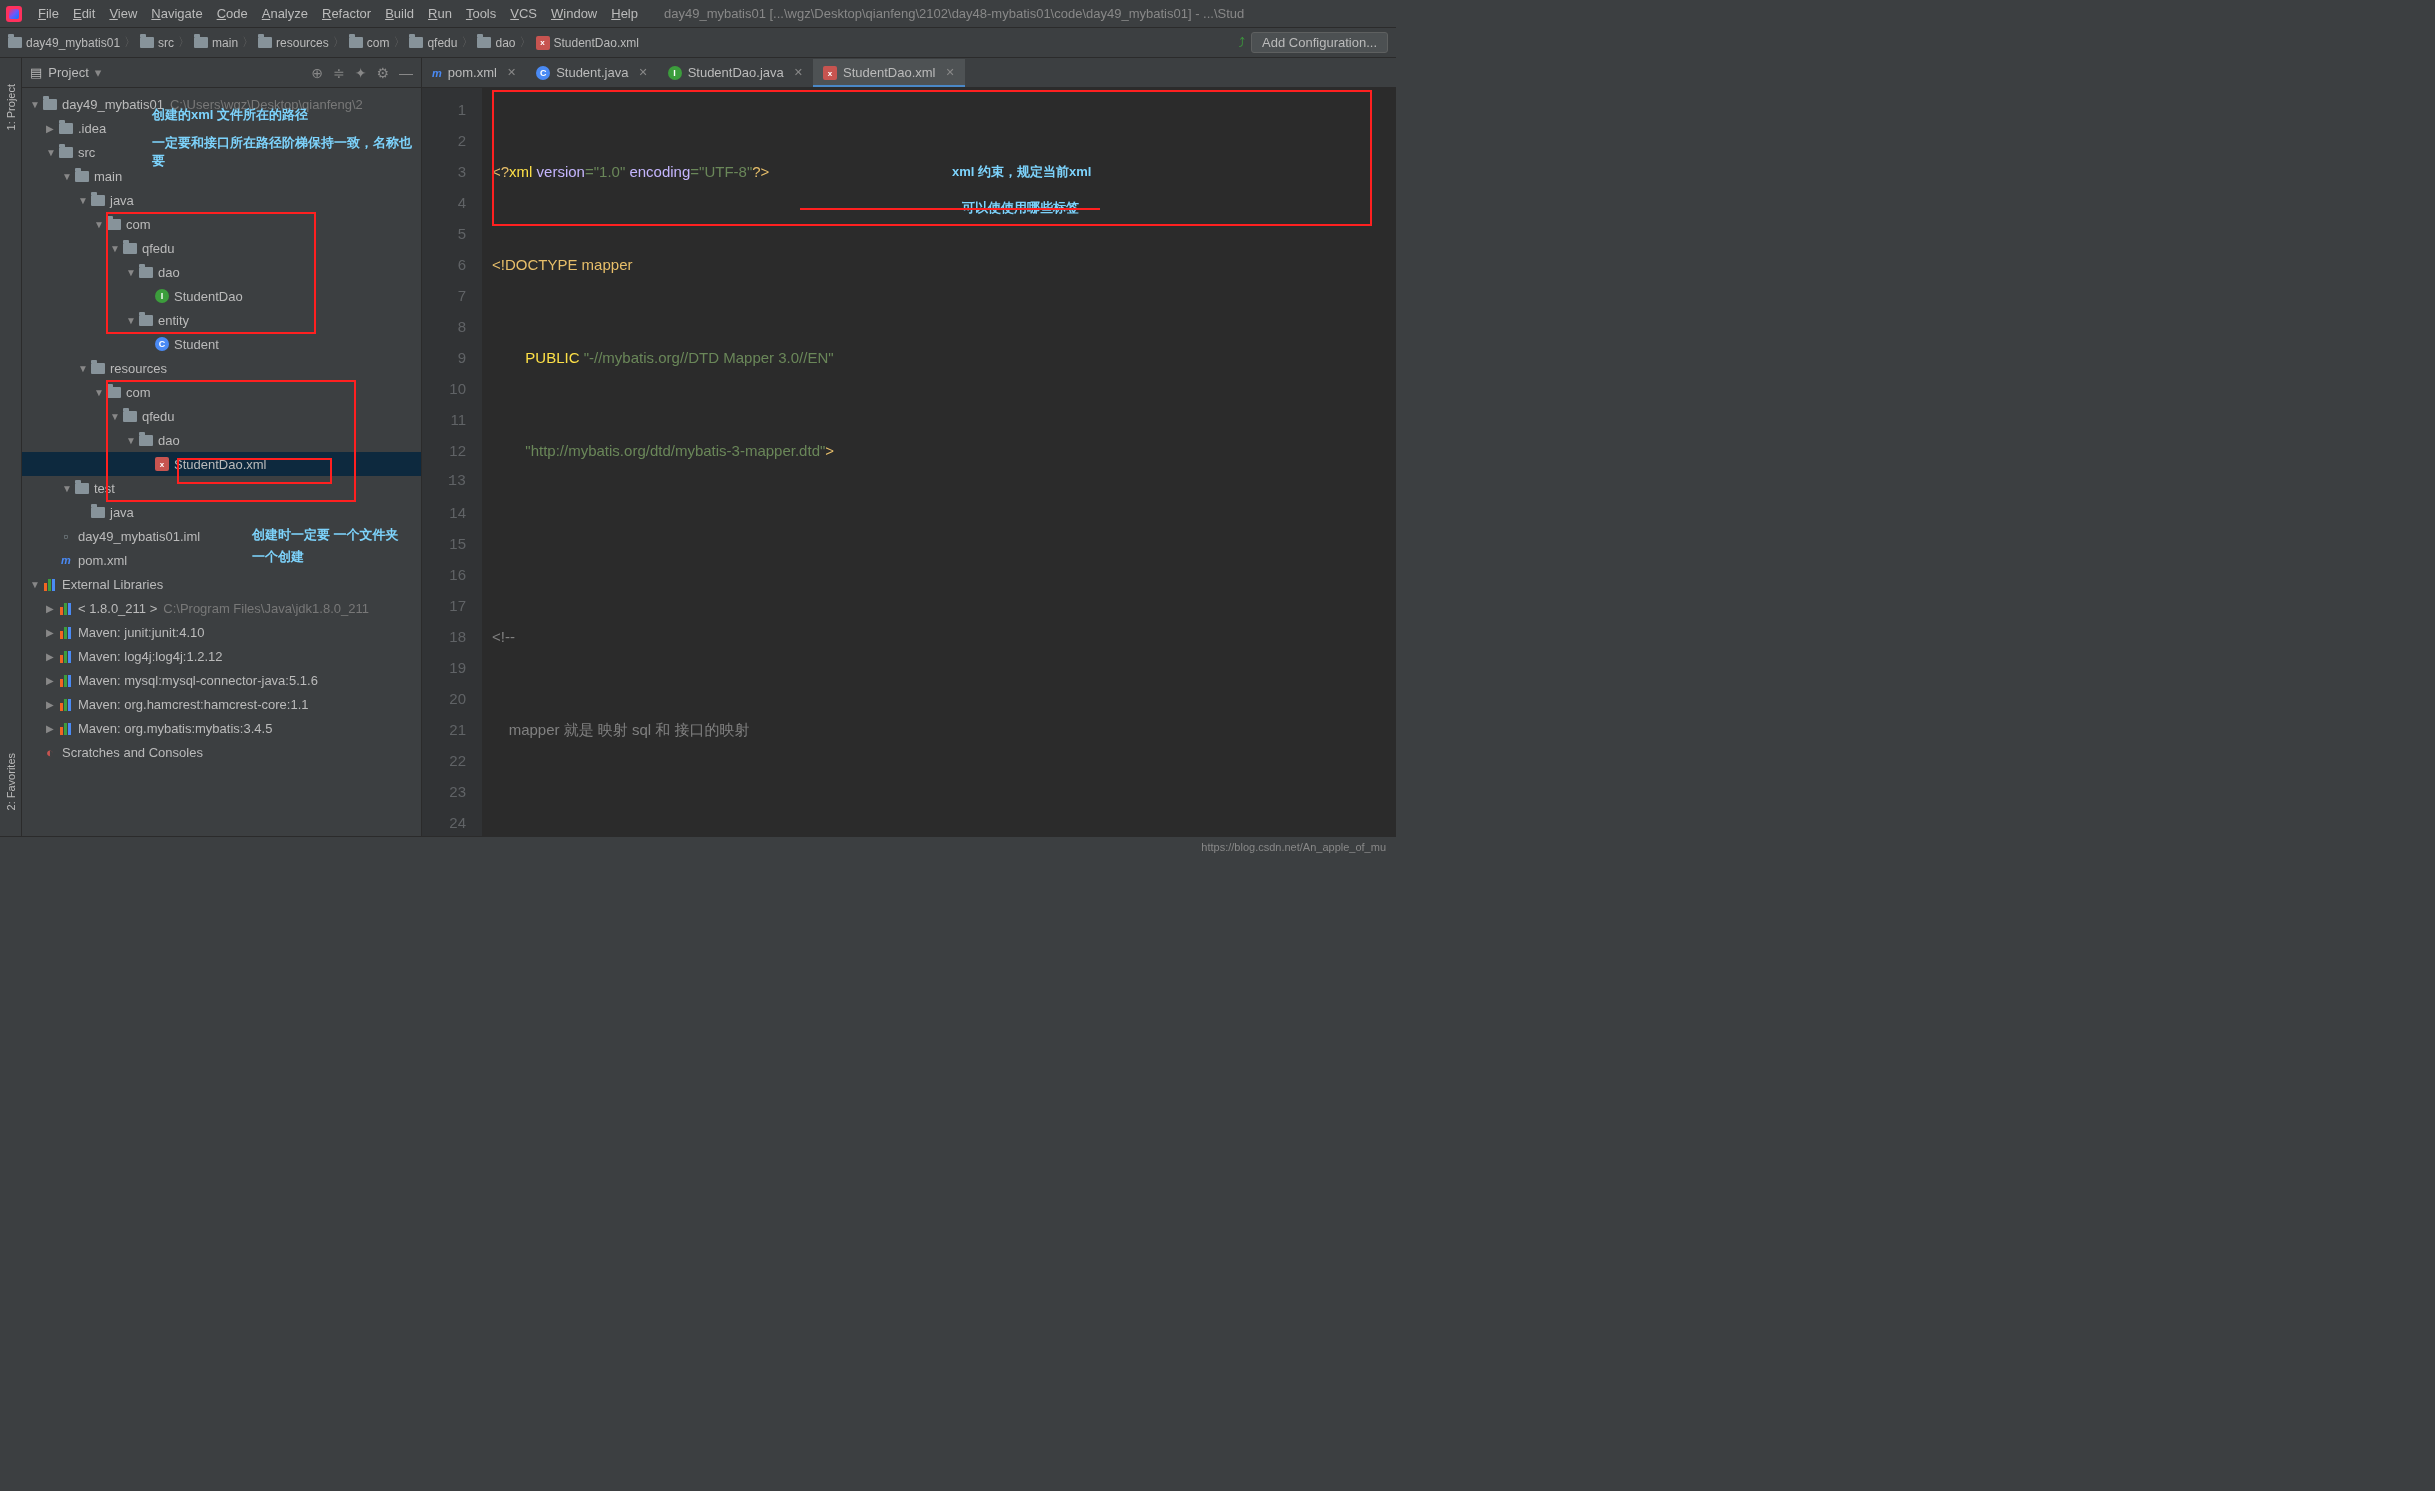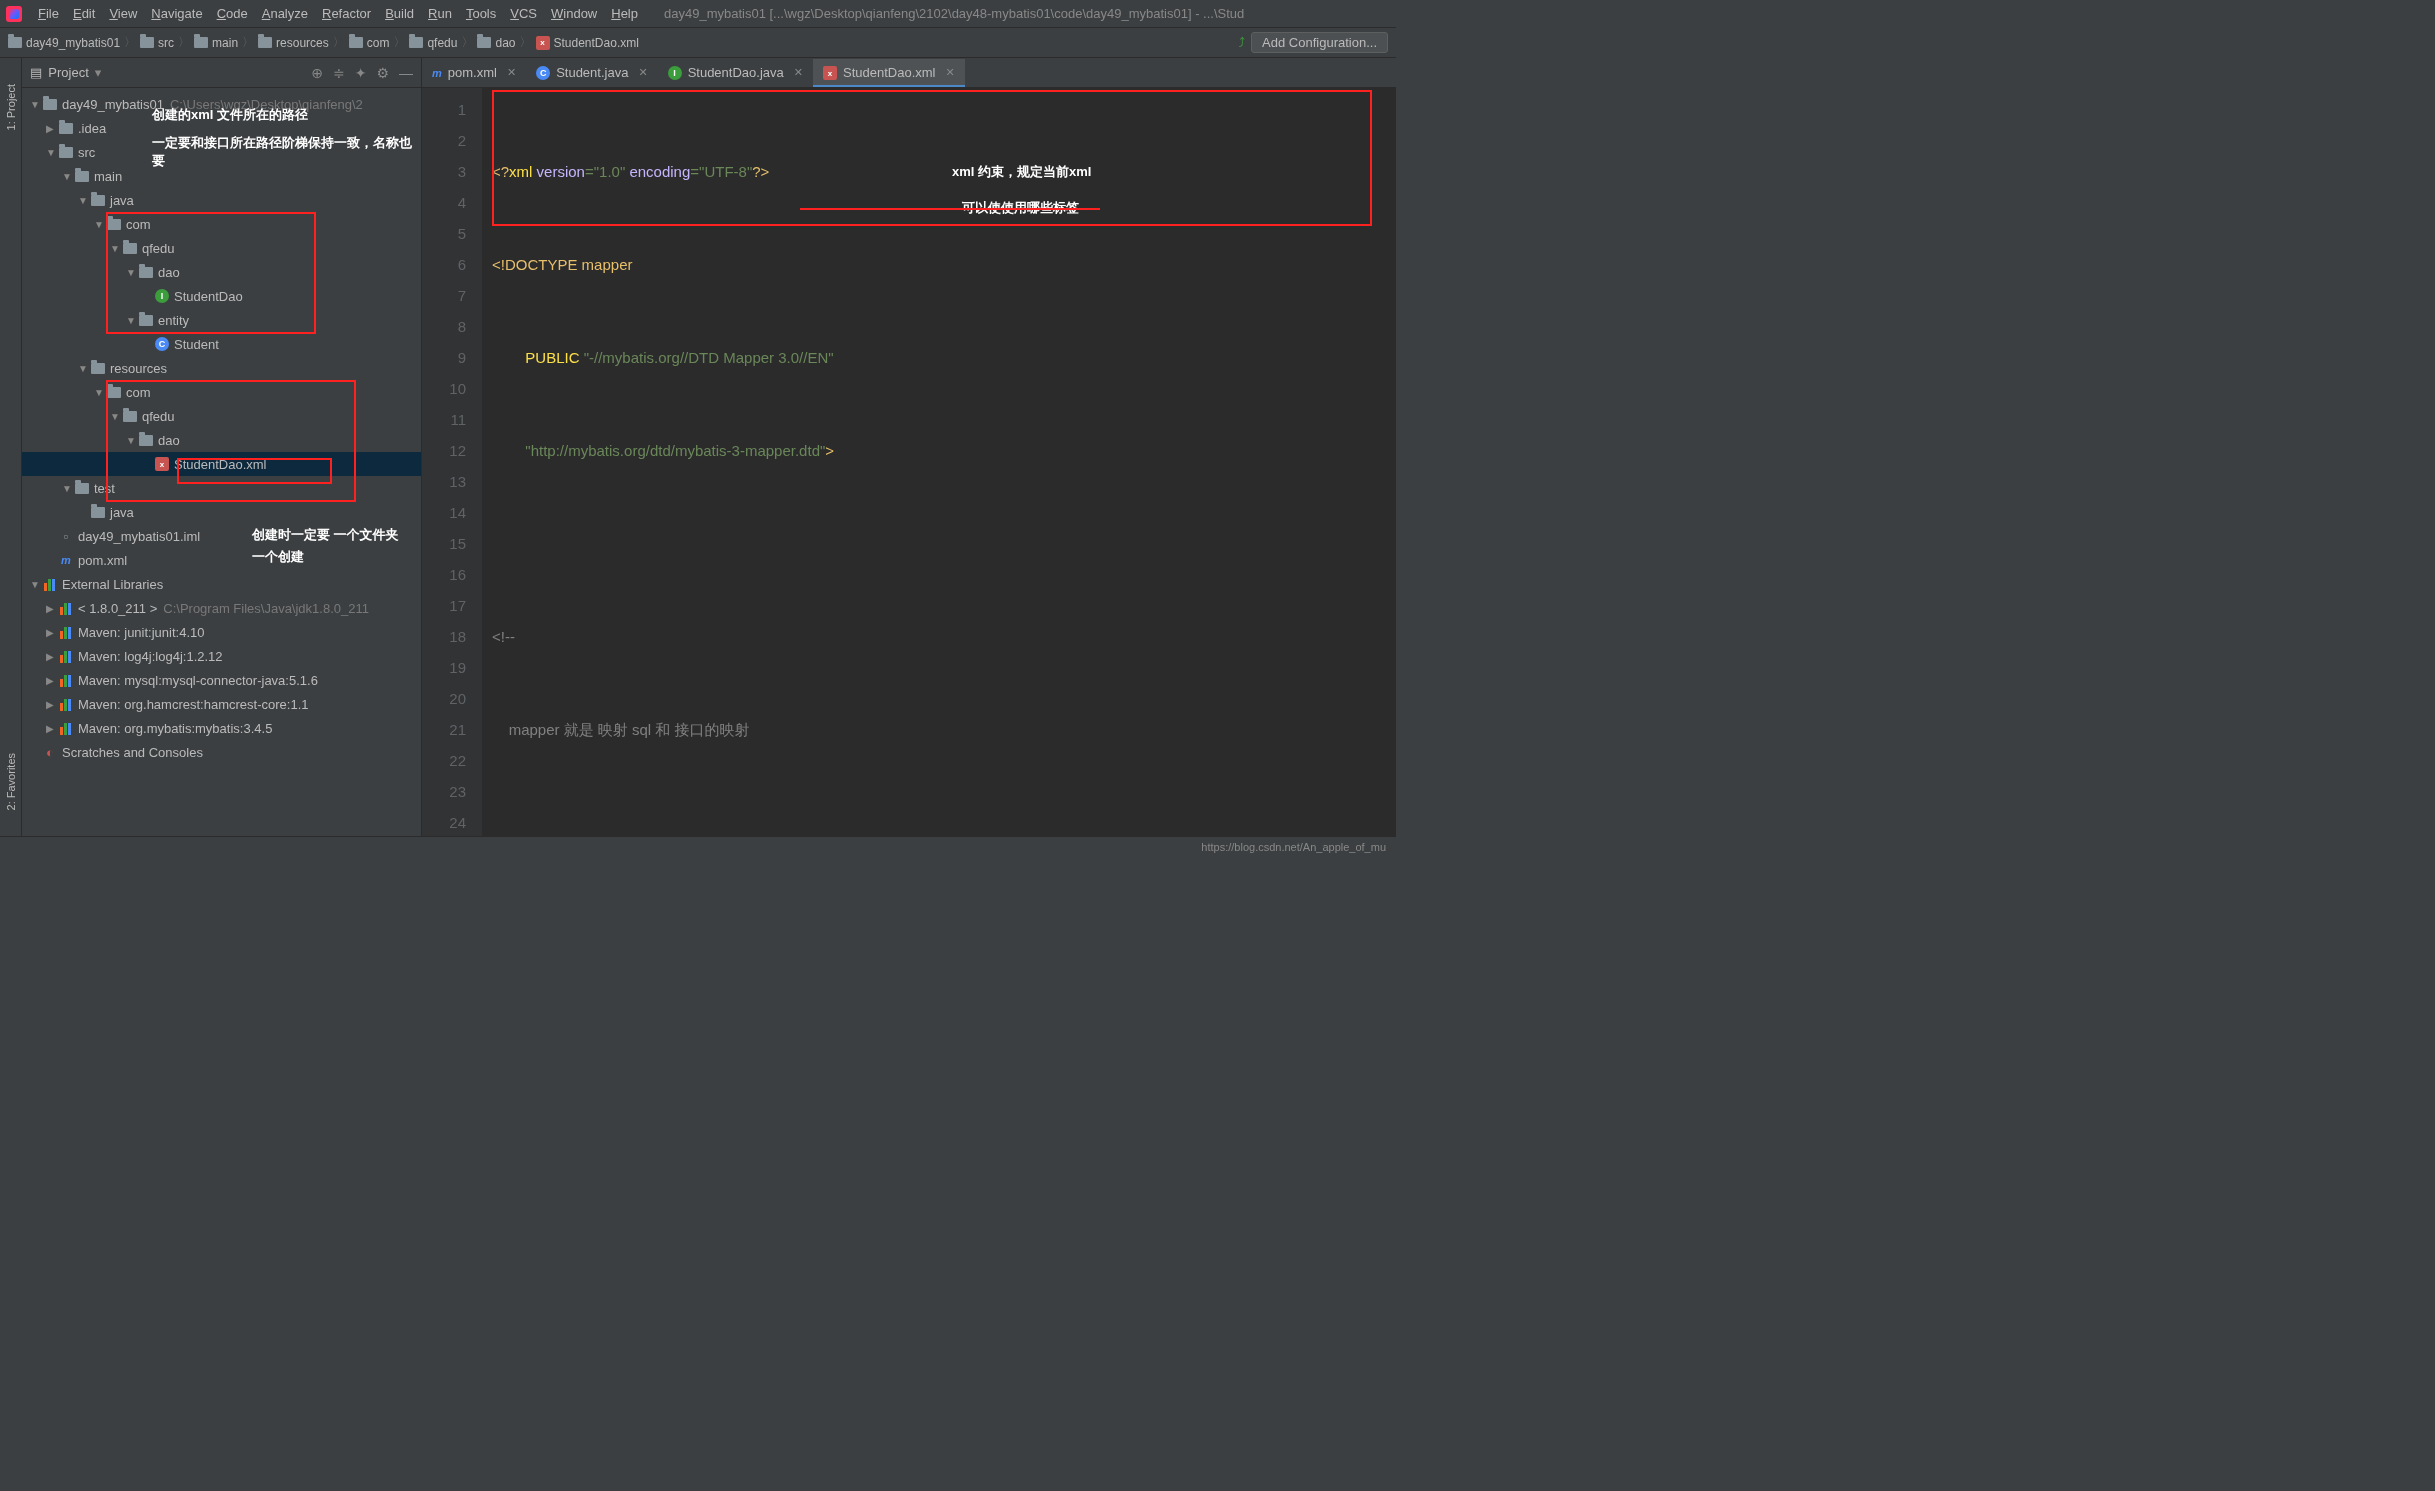--- a/index.html
+++ b/index.html
@@ -47,21 +47,21 @@
 .indent-6 { padding-left: 104px; }
 .indent-7 { padding-left: 120px; }
 .class-icon { width:14px; height:14px; border-radius:50%; background:#4a8af4; color:#fff; font-size:9px; display:inline-flex; align-items:center; justify-content:center; font-weight:bold; }
 .interface-icon { width:14px; height:14px; border-radius:50%; background:#3c9d3c; color:#fff; font-size:9px; display:inline-flex; align-items:center; justify-content:center; font-weight:bold; }
 .lib-icon { width:14px; height:14px; display:inline-block; position:relative; }
 .lib-icon::before { content:""; position:absolute; left:1px; bottom:0; width:3px; height:8px; background:#f26522; }
 .lib-icon::after { content:""; position:absolute; left:5px; bottom:0; width:3px; height:12px; background:#3c9d3c; box-shadow: 4px 0 0 #4a8af4; }
 .maven-icon { color:#4a8af4; font-weight:bold; font-size:11px; font-style:italic; }
 
 .red-box { position: absolute; border: 2px solid #ff2020; pointer-events: none; }
-.red-text { position: absolute; color: #ffffff; font-size: 13px; font-weight: bold; pointer-events: none; }
+.red-text { position: absolute; color: #7dd3fc; font-size: 13px; font-weight: bold; pointer-events: none; }
 
 .editor-area { flex: 1; display: flex; flex-direction: column; background: #2b2b2b; position: relative; }
 .editor-tabs { height: 30px; background: #3c3f41; display: flex; align-items: flex-end; border-bottom: 1px solid #2b2b2b; }
 .editor-tab { height: 28px; padding: 0 10px; display: flex; align-items: center; gap: 6px; color: #bbb; cursor: pointer; border-bottom: 2px solid transparent; }
 .editor-tab.active { background: #4e5254; border-bottom: 2px solid #4a88c7; }
 .close-x { color: #888; font-size: 11px; margin-left: 4px; }
 
 .editor-body { flex: 1; display: flex; overflow: hidden; position: relative; font-family: "Consolas", "Monaco", monospace; font-size: 15px; line-height: 31px; }
 .gutter { width: 60px; background: #313335; color: #606366; text-align: right; padding-right: 16px; padding-top: 6px; }
 .code { flex: 1; padding-top: 6px; padding-left: 10px; color: #a9b7c6; white-space: pre; position: relative; }
@@ -404,21 +404,21 @@
           <div style="height: 31px;">3</div>
           <div style="height: 31px;">4</div>
           <div style="height: 31px;">5</div>
           <div style="height: 31px;">6</div>
           <div style="height: 31px;">7</div>
           <div style="height: 31px;">8</div>
           <div style="height: 31px;">9</div>
           <div style="height: 31px;">10</div>
           <div style="height: 31px;">11</div>
           <div style="height: 31px;">12</div>
-          <div style="height: 31px;">13</div>
+          <div style="height: 31px; font-family: Liberation Mono, monospace;">13</div>
           <div style="height: 31px;">14</div>
           <div style="height: 31px;">15</div>
           <div style="height: 31px;">16</div>
           <div style="height: 31px;">17</div>
           <div style="height: 31px;">18</div>
           <div style="height: 31px;">19</div>
           <div style="height: 31px;">20</div>
           <div style="height: 31px;">21</div>
           <div style="height: 31px;">22</div>
           <div style="height: 31px;">23</div>

